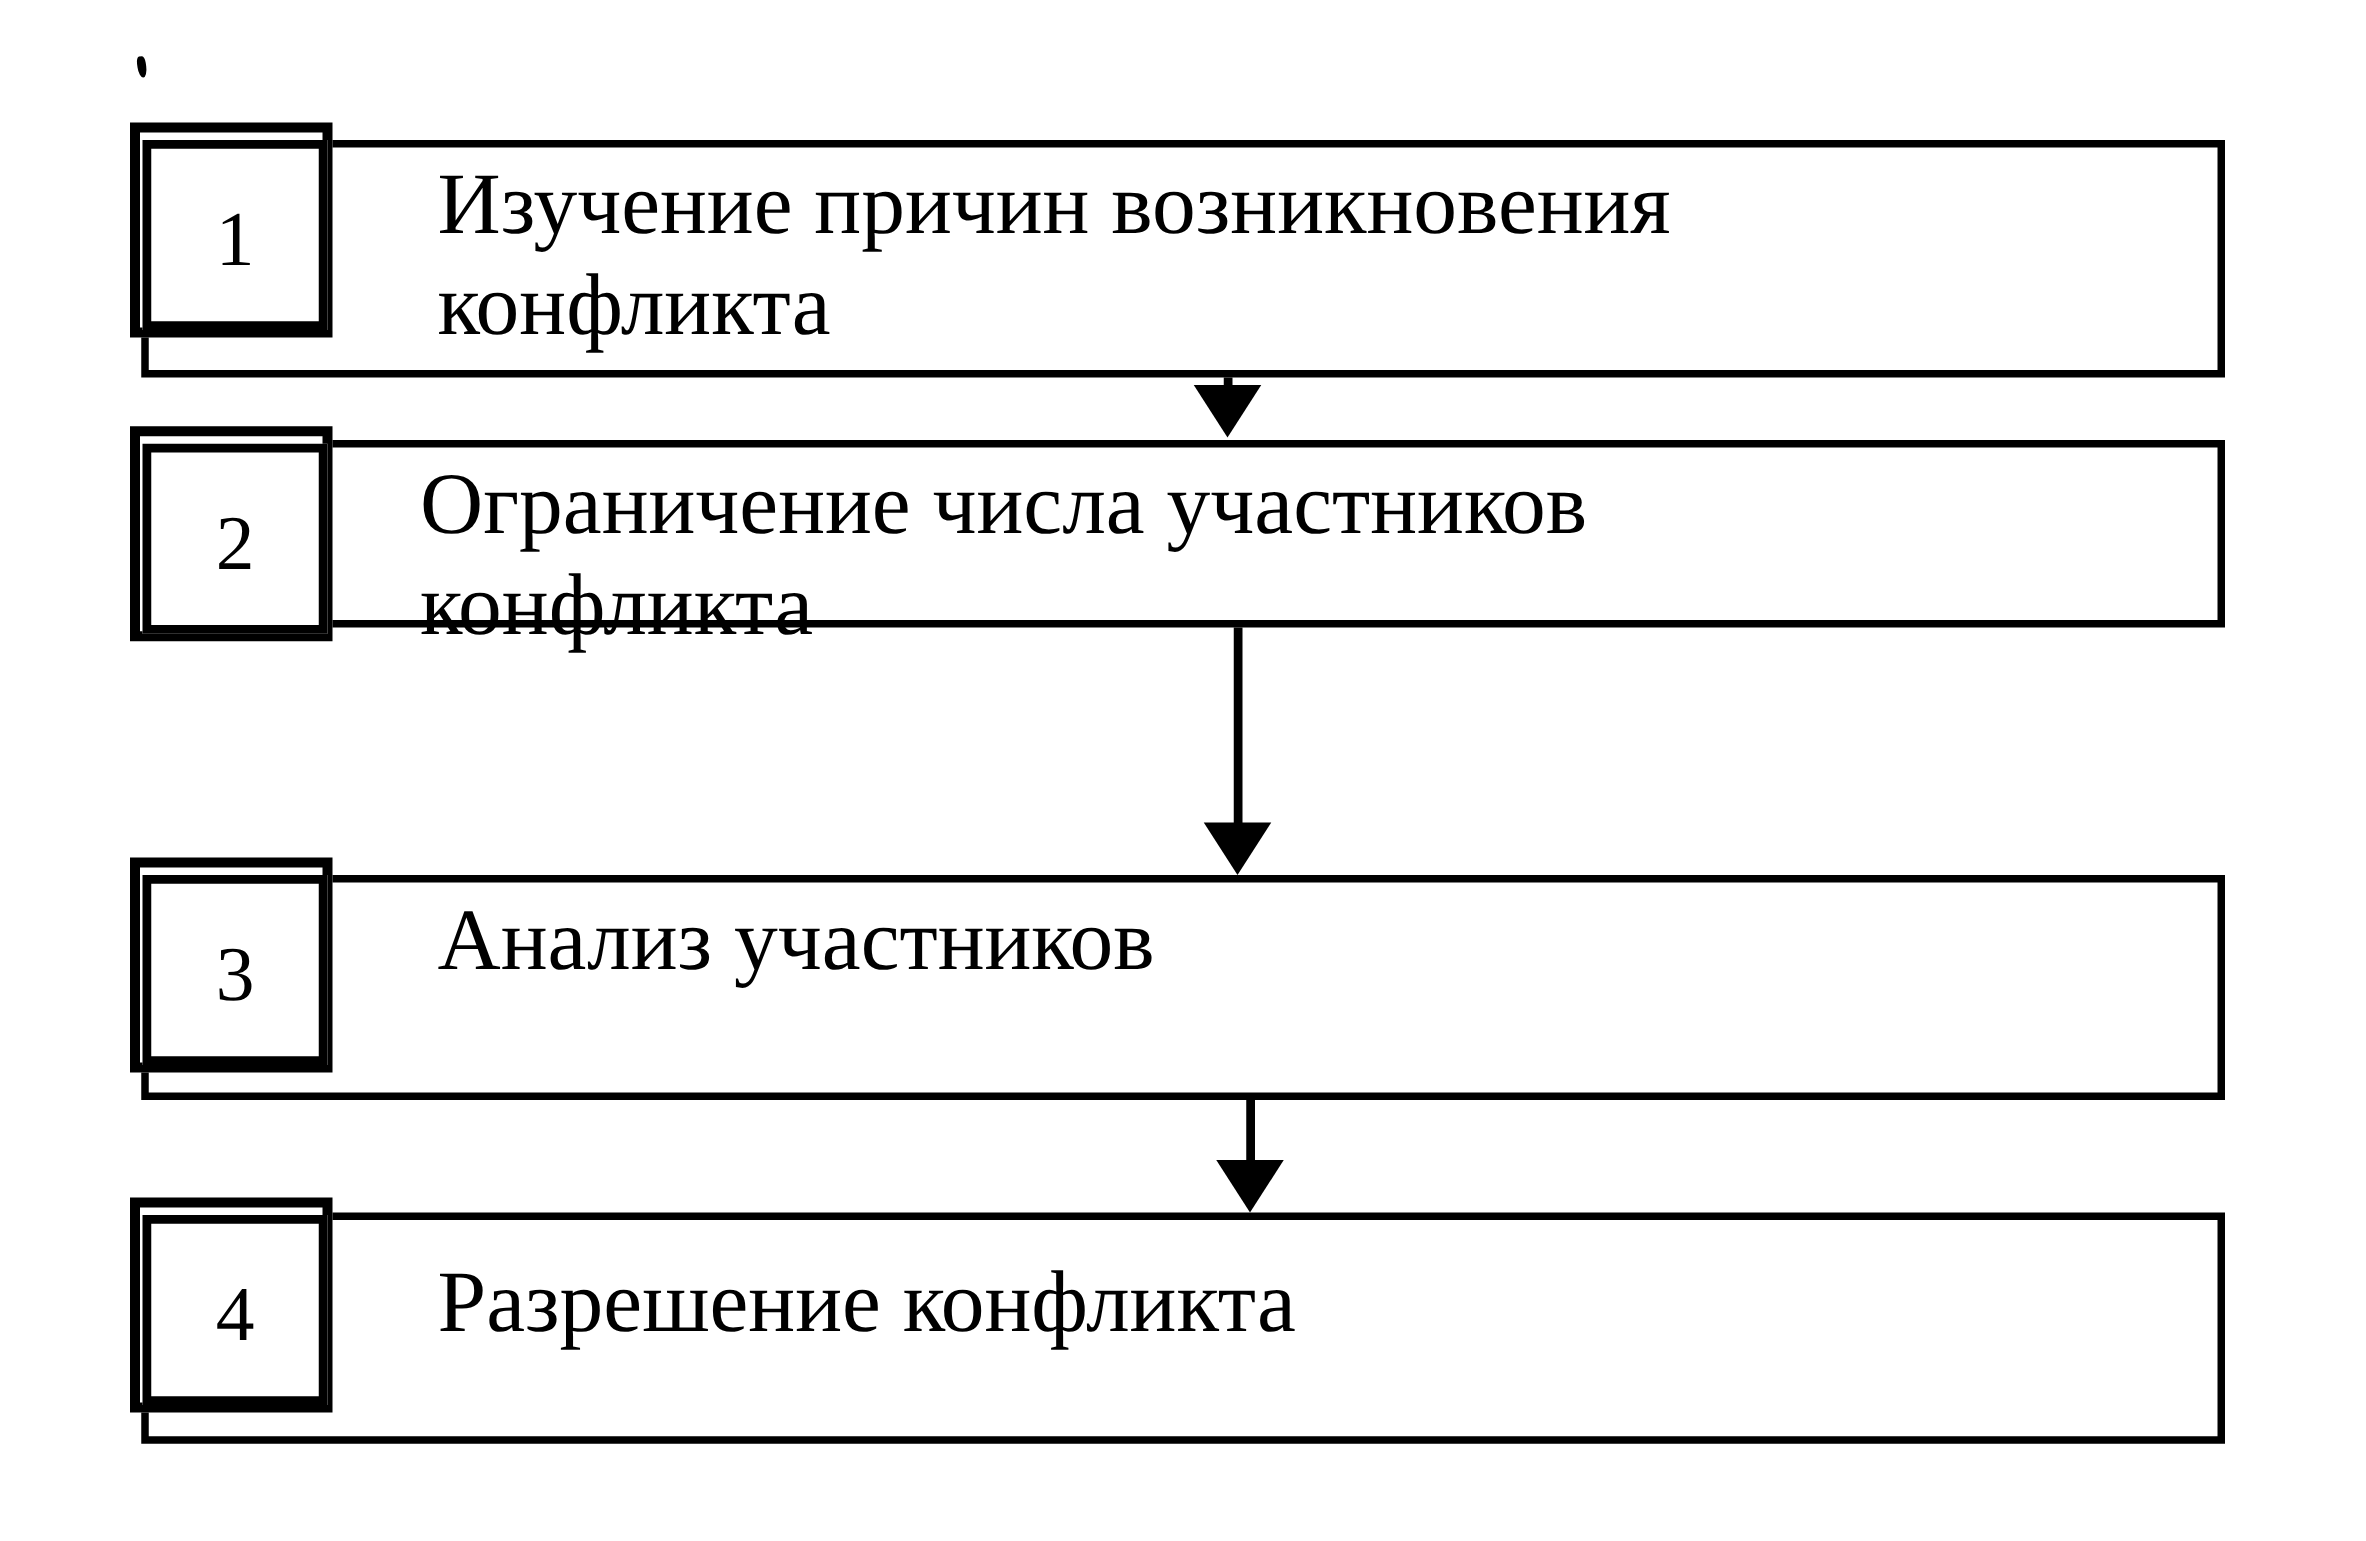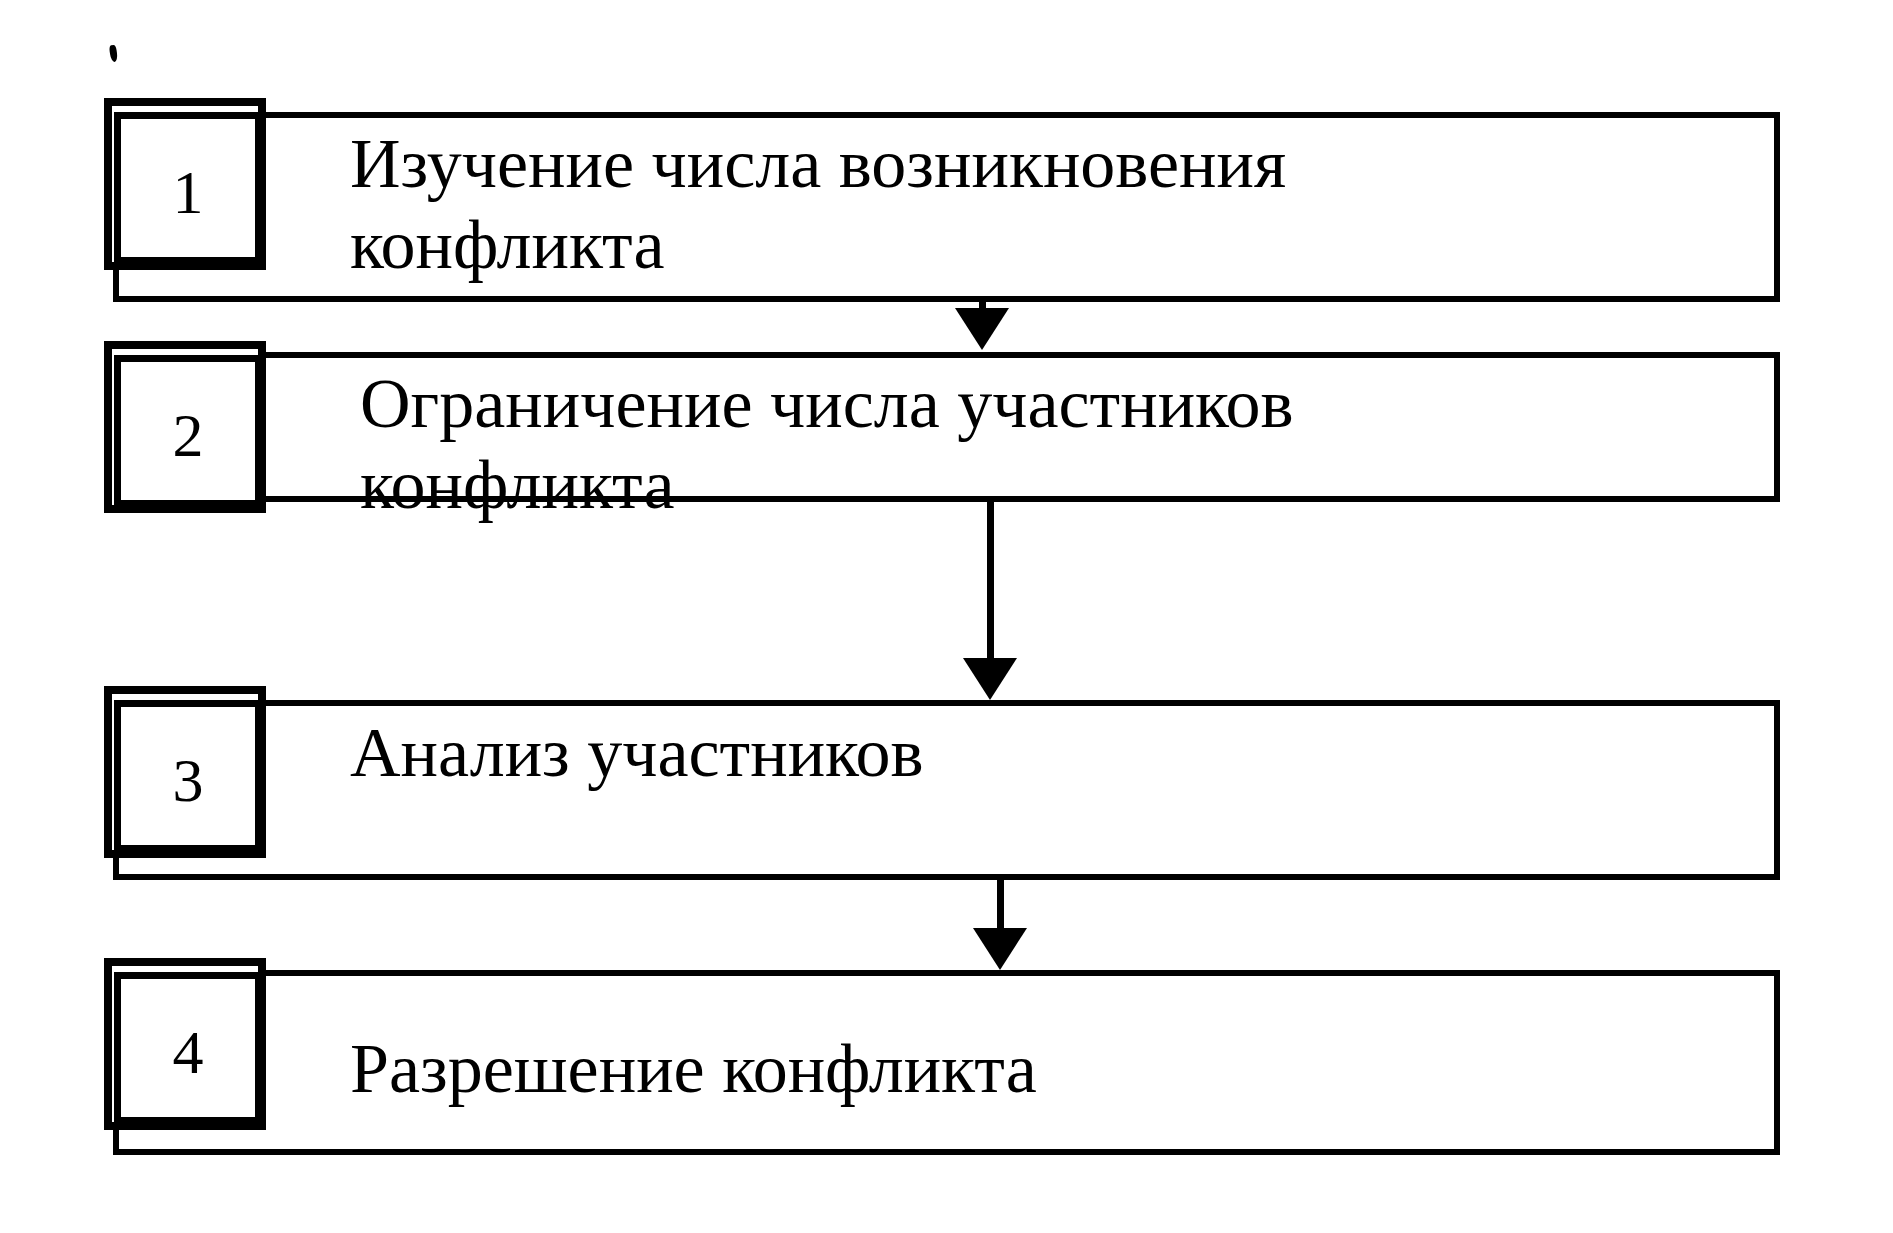--- a/index.html
+++ b/index.html
@@ -114,36 +114,36 @@
 <div id="page">
 
   <div class="speck"></div>
 
   <div class="step">
     <div class="bar" style="left:113px; top:112px; width:1667px; height:190px;"></div>
     <div class="num-outer" style="left:104px; top:98px; width:162px; height:172px;"></div>
     <div class="num-inner" style="left:114px; top:112px; width:148px; height:152px;">
       <span class="num-text">1</span>
     </div>
-    <div class="label" style="left:350px; top:123px; width:1400px;">Изучение числа возникновения
+    <div class="label" style="left:350px; top:123px; width:1400px;">Изучение причин возникновения
 конфликта</div>
   </div>
 
   <div class="arrow" style="left:955px; top:302px; width:54px; height:48px;">
     <div class="shaft" style="height:14px;"></div>
     <div class="head"></div>
   </div>
 
   <div class="step">
     <div class="bar" style="left:113px; top:352px; width:1667px; height:150px;"></div>
     <div class="num-outer" style="left:104px; top:341px; width:162px; height:172px;"></div>
     <div class="num-inner" style="left:114px; top:355px; width:148px; height:152px;">
       <span class="num-text">2</span>
     </div>
-    <div class="label" style="left:360px; top:363px; width:1400px;">Ограничение числа участников
+    <div class="label" style="left:336px; top:363px; width:1400px;">Ограничение числа участников
 конфликта</div>
   </div>
 
   <div class="arrow" style="left:963px; top:502px; width:54px; height:198px;">
     <div class="shaft" style="height:158px;"></div>
     <div class="head"></div>
   </div>
 
   <div class="step">
     <div class="bar" style="left:113px; top:700px; width:1667px; height:180px;"></div>
@@ -158,16 +158,16 @@
     <div class="shaft" style="height:50px;"></div>
     <div class="head"></div>
   </div>
 
   <div class="step">
     <div class="bar" style="left:113px; top:970px; width:1667px; height:185px;"></div>
     <div class="num-outer" style="left:104px; top:958px; width:162px; height:172px;"></div>
     <div class="num-inner" style="left:114px; top:972px; width:148px; height:152px;">
       <span class="num-text">4</span>
     </div>
-    <div class="label" style="left:350px; top:1028px; width:1400px;">Разрешение конфликта</div>
+    <div class="label" style="left:350px; top:1002px; width:1400px;">Разрешение конфликта</div>
   </div>
 
 </div>
 
 </body></html>

